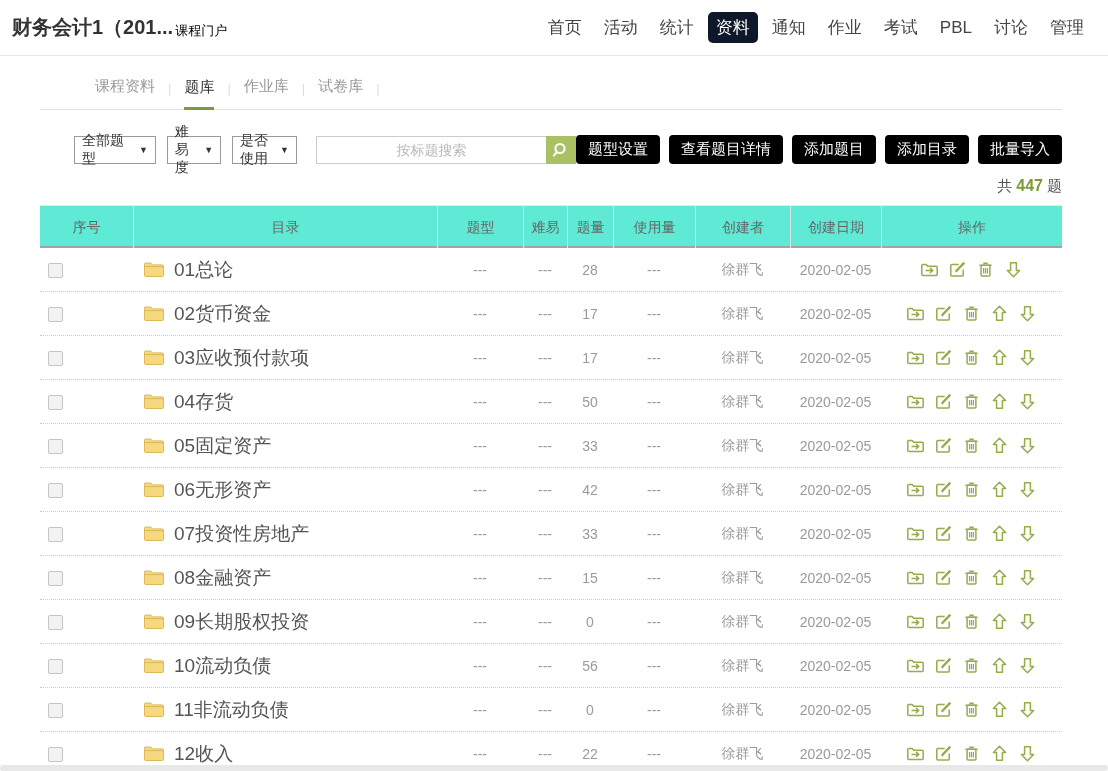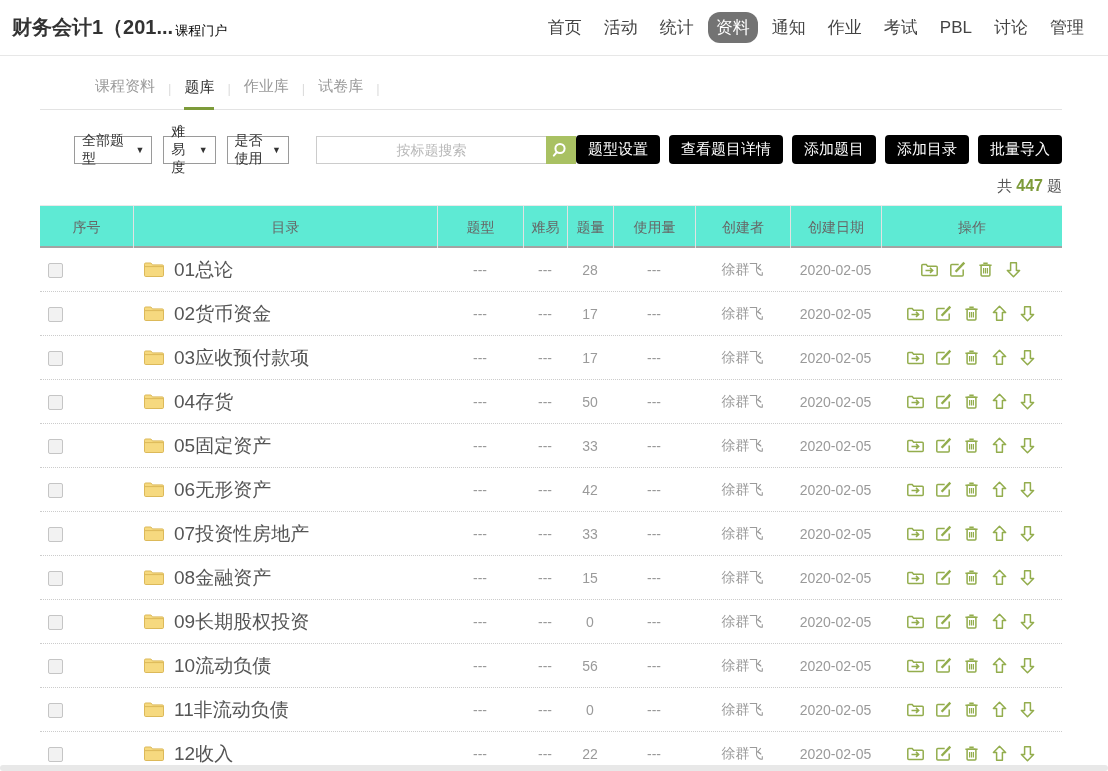--- a/index.html
+++ b/index.html
@@ -8,37 +8,37 @@
     width:1108px; height:771px; overflow:hidden; position:relative;
     background:#fff; font-family:"Liberation Sans", sans-serif; color:#333;
   }
 
   
   .topbar { display:flex; align-items:center; height:56px; padding:0 16px 0 12px; border-bottom:1px solid #e7e7e7; }
   .course-title { font-size:20px; font-weight:bold; color:#333; white-space:nowrap; }
   .portal-link { font-size:13px; color:#000000; margin-left:2px; padding-top:6px; cursor:pointer; }
   .main-nav { margin-left:auto; display:flex; align-items:center; }
   .nav-item { font-size:17px; color:#444; padding:4px 8px; margin-left:6px; cursor:pointer; white-space:nowrap; }
-  .nav-item.active { background:#737373; color:#fff; border-radius:12px; }
+  .nav-item.active { background:#0f172a; color:#fff; border-radius:5px; }
 
   
   .tabs-row { margin:21px 46px 0 40px; border-bottom:1px solid #e3e3e3; padding-left:15px; display:flex; align-items:flex-end; }
   .tab { font-size:15px; color:#999; padding-bottom:13px; cursor:pointer; }
   .tab.active { color:#333; padding-bottom:10px; border-bottom:3px solid #7d9b3a; margin-bottom:-1px; }
   .tab-sep { color:#ddd; font-size:13px; margin:0 13px; padding-bottom:13px; }
 
   
   .filter-row { margin:25px 46px 0 40px; display:flex; align-items:center;padding-left:34px; }
   .select { height:28px; border:1px solid #9a9a9a; background:#fff; display:flex; align-items:center;
             justify-content:space-between; font-size:14px; color:#333; padding:0 7px; margin-right:11px; cursor:pointer; }
   .select .caret { font-size:9px; color:#333; margin-left:8px; }
   .select-type { width:102px; }
   .select-diff { width:66px; }
   .select-usage { width:80px; }
-  .searchbox { display:flex; margin-left:16px; }
+  .searchbox { display:flex; margin-left:8px; }
   .search-input { width:230px; height:28px; border:1px solid #ccc; border-right:none; text-align:center;
                   font-size:14px; color:#555; outline:none; font-family:"Liberation Sans", sans-serif; }
   .search-input::placeholder { color:#b9b9b9; }
   .search-btn { width:30px; height:28px; background:#a9c163; border:none; display:flex; align-items:center; justify-content:center; cursor:pointer; padding:0; }
   .action-btns { margin-left:auto; display:flex; gap:9px; }
   .action-btn { background:#000000; color:#fff; font-size:15px; padding:5px 12px; border:none; border-radius:4px;
                 cursor:pointer; white-space:nowrap; font-family:"Liberation Sans", sans-serif; }
 
   
   .count-row { text-align:right; margin:13px 46px 9px 0; font-size:15px; color:#555; }

